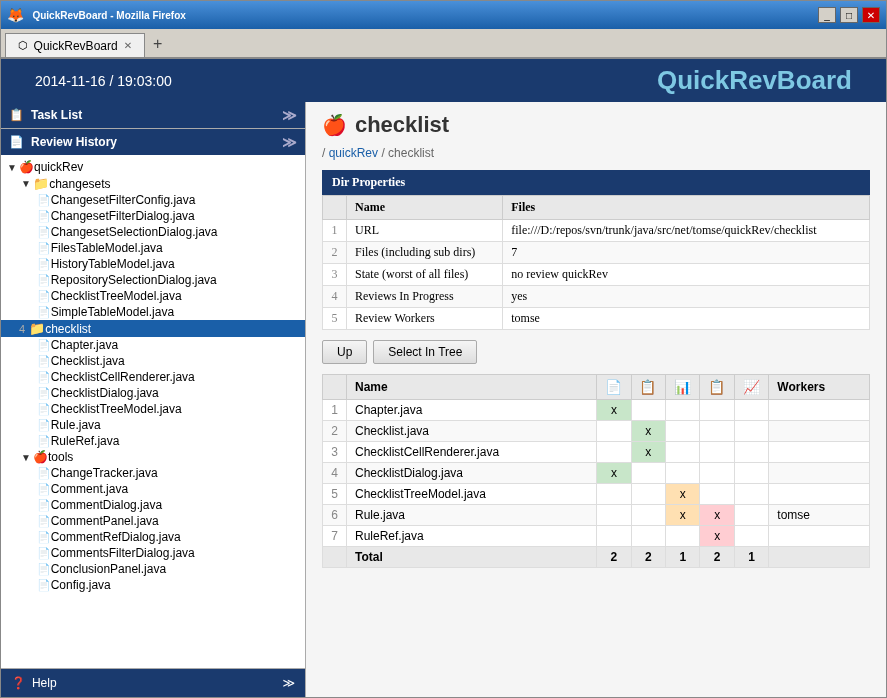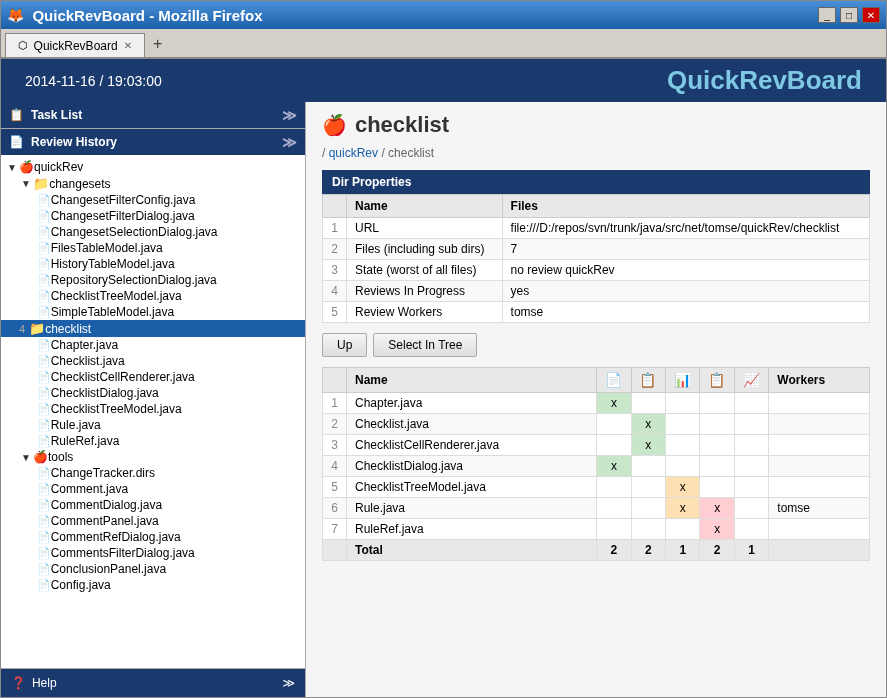--- a/index.html
+++ b/index.html
@@ -1,21 +1,21 @@
 <!DOCTYPE html>
 <html><head>
   <meta charset="utf-8">
   <style>
     * { margin: 0; padding: 0; box-sizing: border-box; }
     body { font-family: Arial, sans-serif; font-size: 12px; background: #d4d0c8; width: 887px; height: 698px; overflow: hidden; }
 
     
     .window-chrome { background: #f0f0f0; border: 1px solid #888; height: 698px; display: flex; flex-direction: column; }
     .title-bar { background: linear-gradient(to bottom, #4a90d9, #1a5fa8); height: 28px; display: flex; align-items: center; padding: 0 6px; gap: 8px; }
-    .title-bar-text { color: white; font-size: 15px; font-weight: bold; flex: 1; }
+    .title-bar-text { color: white; font-size: 10px; font-weight: bold; flex: 1; }
     .title-bar-buttons { display: flex; gap: 4px; }
     .tb-btn { width: 18px; height: 16px; border: 1px solid #666; font-size: 10px; display: flex; align-items: center; justify-content: center; cursor: pointer; background: #d4d0c8; }
     .tb-btn.close { background: #cc0000; color: white; }
 
     
     .tab-bar { background: #d4d0c8; height: 30px; display: flex; align-items: flex-end; padding: 0 4px; border-bottom: 2px solid #888; }
     .tab { background: #f0f0f0; border: 1px solid #888; border-bottom: none; padding: 4px 12px; font-size: 12px; display: flex; align-items: center; gap: 6px; height: 24px; }
     .tab-close { font-size: 10px; color: #666; }
     .new-tab { padding: 4px 8px; background: transparent; border: none; font-size: 16px; color: #444; }
 
@@ -64,21 +64,21 @@
     
     .btn-row { display: flex; gap: 6px; margin: 10px 0; }
     .btn { border: 1px solid #aaa; background: linear-gradient(to bottom, #f5f5f5, #ddd); padding: 4px 14px; font-size: 12px; cursor: pointer; border-radius: 2px; }
 
     
     .dir-table th.icon-col { width: 28px; text-align: center; }
     .total-row td { background: #e8e8e8 !important; font-weight: bold; }
 
     
     .status-bar { background: #1a3a6e; color: white; padding: 4px 10px; display: flex; align-items: center; gap: 6px; font-size: 12px; height: 28px; }
-    .full-header { background: #1a3a6e; padding: 6px 24px; display: flex; align-items: center; justify-content: space-between; }
+    .full-header { background: #1a3a6e; padding: 6px 34px; display: flex; align-items: center; justify-content: space-between; }
   </style>
 </head>
 <body>
 
 <div class="window-chrome">
 
   <div class="title-bar">
     <span style="font-size:14px;">🦊</span>
     <span class="title-bar-text">QuickRevBoard - Mozilla Firefox</span>
     <div class="title-bar-buttons">
@@ -228,21 +228,21 @@
           <div class="tree-item">
             <span class="tree-indent" style="width:18px;"></span>
             <span class="tree-toggle">▼</span>
             <span style="color:red; font-size:12px;">🍎</span>
             <span class="tree-label">tools</span>
           </div>
 
           <div class="tree-item">
             <span class="tree-indent" style="width:36px;"></span>
             <span class="icon-file">📄</span>
-            <span class="tree-label">ChangeTracker.dirs</span>
+            <span class="tree-label">ChangeTracker.java</span>
           </div>
           <div class="tree-item">
             <span class="tree-indent" style="width:36px;"></span>
             <span class="icon-file">📄</span>
             <span class="tree-label">Comment.java</span>
           </div>
           <div class="tree-item">
             <span class="tree-indent" style="width:36px;"></span>
             <span class="icon-file">📄</span>
             <span class="tree-label">CommentDialog.java</span>
@@ -289,21 +289,21 @@
         <h2>checklist</h2>
       </div>
 
       <div class="breadcrumb">
         <span>/ </span>
         <a>quickRev</a>
         <span> / </span>
         <span>checklist</span>
       </div>
 
-      <div style="margin-bottom:10px;">
+      <div style="margin-bottom:10px;font-family:Liberation Serif, serif;">
         <div class="section-header">
           <span>Dir Properties</span>
         </div>
         <table>
           <thead>
             <tr>
               <th style="width:24px;"></th>
               <th>Name</th>
               <th>Files</th>
             </tr>

